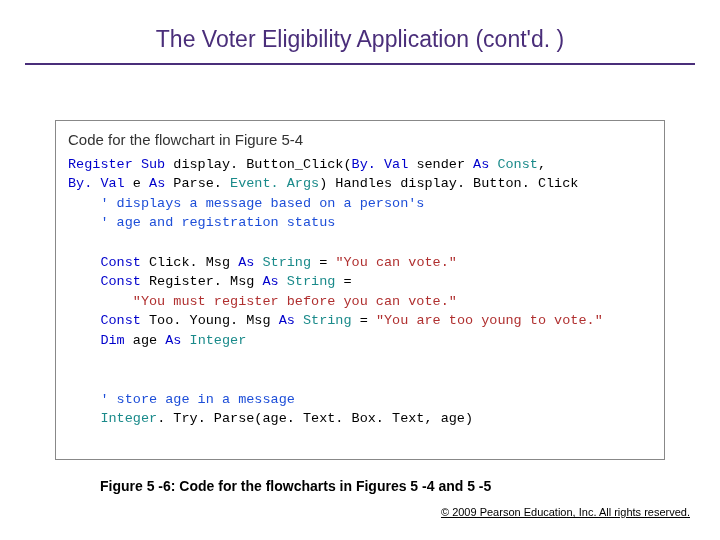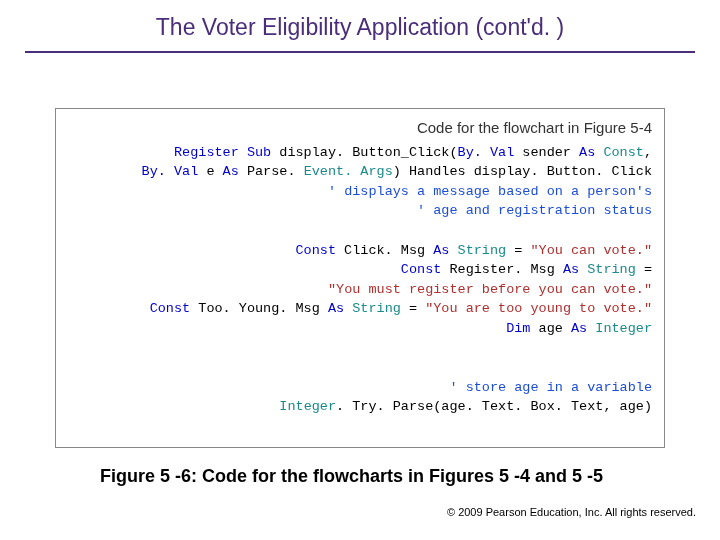--- a/index.html
+++ b/index.html
@@ -15,63 +15,63 @@
     width: 720px;
     height: 540px;
     position: relative;
     box-sizing: border-box;
   }
   .title {
     color: #4a2e7a;
     font-size: 23px;
     font-weight: normal;
     text-align: center;
-    padding-top: 14px;
+    padding-top: 26px;
     padding-bottom: 10px;
     font-family: Arial, Helvetica, sans-serif;
   }
   .rule {
     border: none;
     border-top: 2px solid #4a2e7a;
     margin: 0 25px;
   }
   .figure-box {
     margin: 55px 55px 0 55px;
     border: 1px solid #888;
     padding: 8px 12px 30px 12px;
     font-family: Consolas, "Courier New", monospace;
     font-size: 13.5px;
     line-height: 1.45;
     color: #000;
-    text-align: right;
   }
   .fig-title {
     font-family: Arial, Helvetica, sans-serif;
     font-size: 15px;
     color: #333;
     margin-bottom: 4px;
   }
   .kw   { color: #0000cc; }
   .type { color: #1a8a8a; }
   .cmt  { color: #1d4ed8; }
   .str  { color: #b03030; }
   .caption {
     font-family: Arial, Helvetica, sans-serif;
-    font-size: 18px;
+    font-size: 14px;
     font-weight: bold;
     margin: 18px 0 0 100px;
     color: #000;
   }
   .footer {
     position: absolute;
     bottom: 22px;
-    right: 24px;
+    right: 30px;
     font-family: Arial, Helvetica, sans-serif;
     font-size: 11px;
     color: #000;
+    text-decoration: underline;
   }
   pre {
     margin: 0;
     white-space: pre;
     font-family: Consolas, "Courier New", monospace;
   }
 </style>
 </head>
 <body>
 
@@ -87,21 +87,21 @@
 <span class="cmt">    ' displays a message based on a person's</span>
 <span class="cmt">    ' age and registration status</span>
 <span> </span>
 <span class="kw">    Const</span><span> Click. Msg </span><span class="kw">As</span><span class="type"> String</span><span> = </span><span class="str">"You can vote."</span>
 <span class="kw">    Const</span><span> Register. Msg </span><span class="kw">As</span><span class="type"> String</span><span> =</span>
 <span class="str">        "You must register before you can vote."</span>
 <span class="kw">    Const</span><span> Too. Young. Msg </span><span class="kw">As</span><span class="type"> String</span><span> = </span><span class="str">"You are too young to vote."</span>
 <span class="kw">    Dim</span><span> age </span><span class="kw">As</span><span class="type"> Integer</span>
 <span> </span>
 <span> </span>
-<span class="cmt">    ' store age in a variable</span>
+<span class="cmt">    ' store age in a message</span>
 <span class="type">    Integer</span><span>. Try. Parse(age. Text. Box. Text, age)</span></pre>
   </div>
 
   <div class="caption">Figure 5 -6: Code for the flowcharts in Figures 5 -4 and 5 -5</div>
 
   <div class="footer">© 2009 Pearson Education, Inc.  All rights reserved.</div>
 
 </div>
 
 </body></html>

